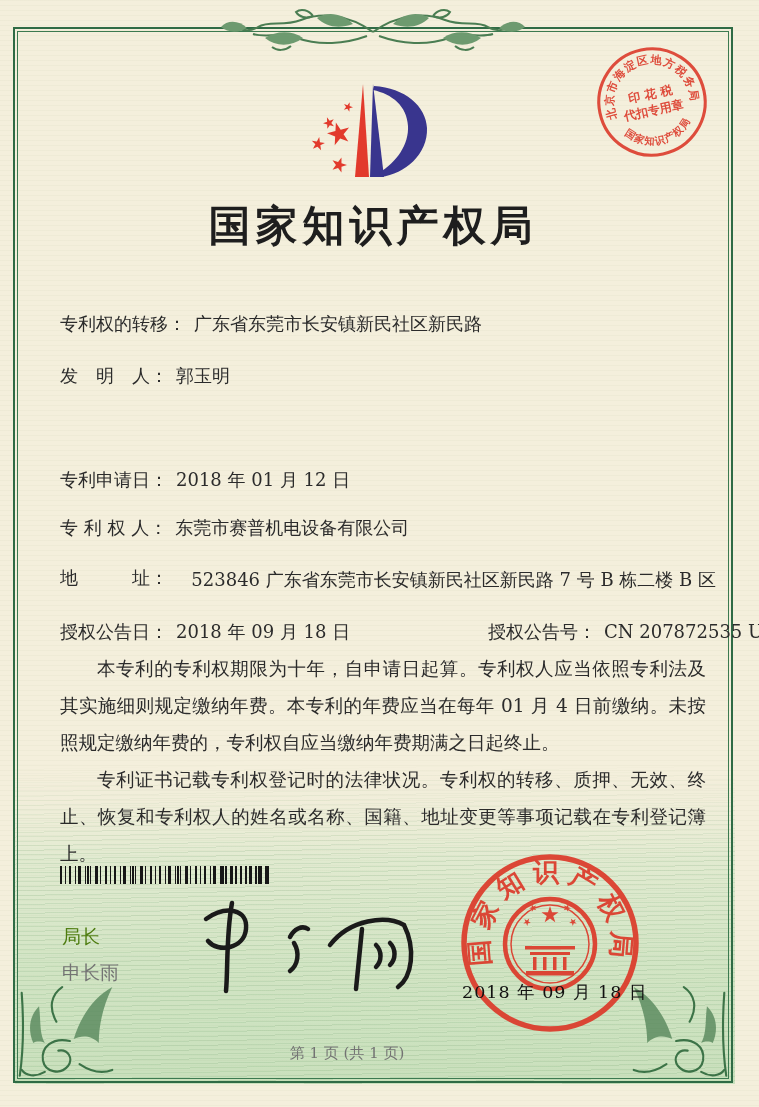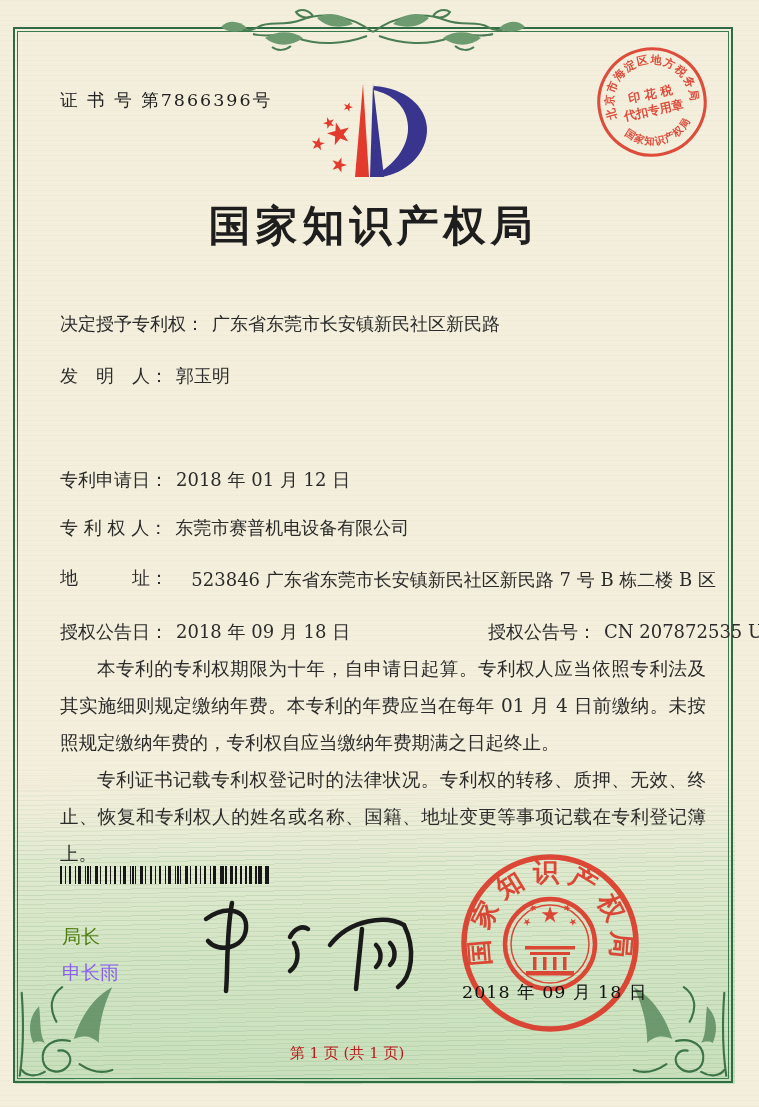--- a/index.html
+++ b/index.html
@@ -50,22 +50,22 @@
     font-size:18.5px;line-height:37px;text-align:justify;color:#2b2b2b;
   }
   .body-text p{margin:0;text-indent:2em;}
   .barcode{
     position:absolute;left:60px;top:866px;width:210px;height:18px;
     background:
       repeating-linear-gradient(90deg,#161616 0 1.5px,transparent 1.5px 5px),
       repeating-linear-gradient(90deg,#161616 0 2px,transparent 2px 9px);
   }
   .sig-title{left:62px;top:924px;font-size:19px;color:#4d7c0f;}
-  .sig-name{left:62px;top:960px;font-size:19px;color:#8b5cf6;}
-  .footer{left:13px;top:1044px;width:668px;text-align:center;font-size:15px;color:#b91c1c;}
+  .sig-name{left:62px;top:960px;font-size:19px;color:#737373;}
+  .footer{left:13px;top:1044px;width:668px;text-align:center;font-size:15px;color:#737373;}
   
   .tax-stamp{position:absolute;left:594px;top:44px;width:116px;height:116px;transform:rotate(-12deg);opacity:.9;}
   .stamp-ring{fill:none;stroke:#dc3b2b;}
   .tax-stamp .stamp-ring{stroke-width:3.2;}
   .tax-arc{font-size:11.5px;letter-spacing:1.5px;fill:#dc3b2b;font-weight:700;text-anchor:middle;}
   .tax-arc-b{font-size:10.5px;letter-spacing:1px;fill:#dc3b2b;font-weight:700;text-anchor:middle;}
   .tax-center{font-size:12.5px;fill:#dc3b2b;font-weight:700;text-anchor:middle;}
   .seal{position:absolute;left:455px;top:848px;width:190px;height:190px;opacity:.93;}
   .seal .stamp-ring{stroke-width:5.5;}
   .seal-arc{font-size:26px;letter-spacing:8px;fill:#dc3b2b;font-weight:700;text-anchor:middle;}
@@ -121,21 +121,20 @@
   <svg class="abs flourish z3" style="left:626px;top:946px;transform:scaleX(-1)" width="106" height="136" viewBox="0 0 110 140">
     <path d="M 58,98 C 40,94 28,104 30,118 C 32,130 48,134 56,124 C 62,116 56,106 46,108"></path>
     <path class="leaf" d="M 62,96 C 70,70 84,52 102,42 C 92,63 88,82 88,100 C 80,92 70,92 62,96 Z"></path>
     <path d="M 44,78 C 36,64 38,50 50,42"></path>
     <path d="M 32,130 C 22,136 12,134 8,128"></path>
     <path d="M 68,122 C 80,130 92,132 102,128"></path>
     <path class="leaf" d="M 20,100 C 14,86 16,72 26,62 C 28,76 26,90 32,100 C 28,98 23,98 20,100 Z"></path>
     <path d="M 8,48 C 10,76 10,106 6,134"></path>
   </svg>
 
-  <div class="abs cert-no z4">证 书 号 第7866396号</div>
 
   <svg class="abs z4" style="left:293px;top:74px" width="170" height="128" viewBox="0 0 170 128">
     <g fill="#e23a2c">
       <path d="M 70,10 L 62,103 L 76,103 Z"></path>
       <use href="#st" transform="translate(46,60) scale(12) rotate(-15)"></use>
       <use href="#st" transform="translate(55,33) scale(5) rotate(20)"></use>
       <use href="#st" transform="translate(36,49) scale(6) rotate(-20)"></use>
       <use href="#st" transform="translate(25,70) scale(7) rotate(10)"></use>
       <use href="#st" transform="translate(46,91) scale(8) rotate(18)"></use>
     </g>
@@ -149,21 +148,21 @@
     <circle class="stamp-ring" cx="60" cy="60" r="55"></circle>
     <text class="tax-arc"><textPath href="#taxTop" startOffset="50%">北京市海淀区地方税务局</textPath></text>
     <text class="tax-center" x="60" y="56">印 花 税</text>
     <text class="tax-center" x="60" y="73">代扣专用章</text>
     <text class="tax-arc-b"><textPath href="#taxBot" startOffset="50%">国家知识产权局</textPath></text>
   </svg>
 
   <div class="abs title z4">国家知识产权局</div>
 
   <div class="row z4" style="top:312px">
-    <span class="lbl">决定授予专利权：</span><span class="val">广东省东莞市长安镇新民社区新民路</span>
+    <span class="lbl">专利权的转移：</span><span class="val">广东省东莞市长安镇新民社区新民路</span>
   </div>
   <div class="row z4" style="top:364px">
     <span class="lbl">发　明　人：</span><span class="val">郭玉明</span>
   </div>
   <div class="row z4" style="top:468px">
     <span class="lbl">专利申请日：</span><span class="val">2018 年 01 月 12 日</span>
   </div>
   <div class="row z4" style="top:516px">
     <span class="lbl">专 利 权 人：</span><span class="val">东莞市赛普机电设备有限公司</span>
   </div>

